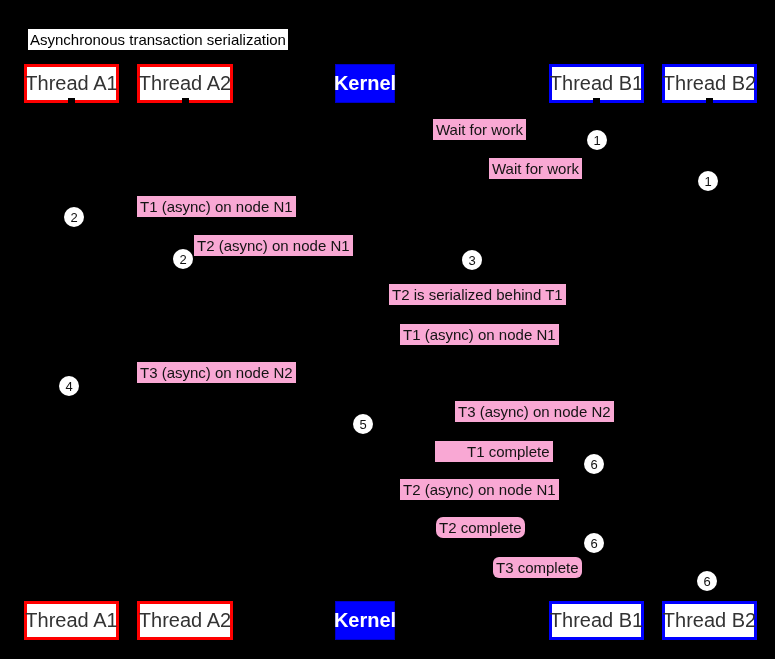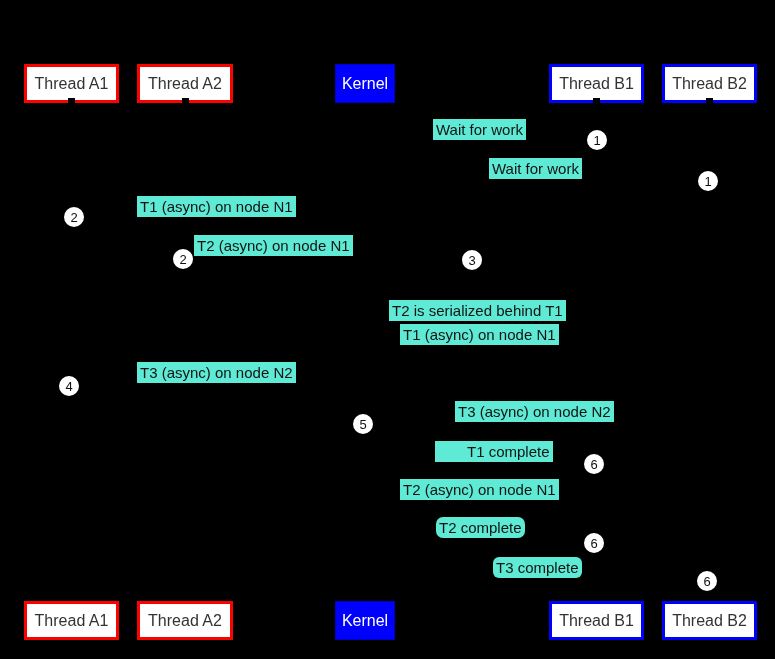--- a/index.html
+++ b/index.html
@@ -8,58 +8,59 @@
     position:relative; width:775px; height:659px; background:#000000;
     overflow:hidden;
   }
   .title {
     position:absolute; background:#ffffff; color:#000000;
     font-size:15px; line-height:19px; padding:1px 2px; white-space:nowrap;
   }
   .actor {
     position:absolute; box-sizing:border-box; height:39px;
     display:flex; align-items:center; justify-content:center;
-    font-size:16px; color:#333333; background:#ffffff; white-space:nowrap;
+    font-size:20px; color:#333333; background:#ffffff; white-space:nowrap;
   }
   .actor.red-outline   { border:3px solid #ff0000; }
   .actor.blue-outline  { border:3px solid #0000ff; }
-  .actor.blue-filled   { background:#0000ff; color:#ffffff; border:1px solid #0000c8; }
+  .actor.blue-filled   { background:#0000ff; color:#ffffff; border:1px solid #0000c8;font-weight:bold; }
   .msg {
-    position:absolute; background:#5eead4; color:#131313;
+    position:absolute; background:#f9a8d4; color:#131313;
     font-size:15px; line-height:17px; padding:2px 3px; white-space:nowrap;
   }
   .badge {
     position:absolute; width:20px; height:20px; border-radius:50%;
     background:#ffffff; color:#111111; font-size:13px;
     display:flex; align-items:center; justify-content:center;
   }
   .notch { position:absolute; width:7px; height:6px; background:#000000; }
 </style>
 </head>
 <body>
 
 <div id="stage">
 
+  <div class="title" style="left:28px; top:29px;">Asynchronous transaction serialization</div>
 
   <div class="actor red-outline" style="left:24px;  top:64px; width:95px;">Thread A1</div>
   <div class="actor red-outline" style="left:137px; top:64px; width:96px;">Thread A2</div>
   <div class="actor blue-filled" style="left:335px; top:64px; width:60px;">Kernel</div>
   <div class="actor blue-outline" style="left:549px; top:64px; width:95px;">Thread B1</div>
   <div class="actor blue-outline" style="left:662px; top:64px; width:95px;">Thread B2</div>
 
   <div class="notch" style="left:68px;  top:98px;"></div>
   <div class="notch" style="left:182px; top:98px;"></div>
   <div class="notch" style="left:593px; top:98px;"></div>
   <div class="notch" style="left:706px; top:98px;"></div>
 
   <div class="msg" style="left:433px; top:119px;">Wait for work</div>
   <div class="msg" style="left:489px; top:158px;">Wait for work</div>
   <div class="msg" style="left:137px; top:196px;">T1 (async) on node N1</div>
   <div class="msg" style="left:194px; top:235px;">T2 (async) on node N1</div>
-  <div class="msg" style="left:389px; top:300px;">T2 is serialized behind T1</div>
+  <div class="msg" style="left:389px; top:284px;">T2 is serialized behind T1</div>
   <div class="msg" style="left:400px; top:324px;">T1 (async) on node N1</div>
   <div class="msg" style="left:137px; top:362px;">T3 (async) on node N2</div>
   <div class="msg" style="left:455px; top:401px;">T3 (async) on node N2</div>
   <div class="msg" style="left:435px; top:441px;padding-left:32px;">T1 complete</div>
   <div class="msg" style="left:400px; top:479px;">T2 (async) on node N1</div>
   <div class="msg" style="left:436px; top:517px;border-radius:7px;">T2 complete</div>
   <div class="msg" style="left:493px; top:557px;border-radius:6px;">T3 complete</div>
 
   <div class="badge" style="left:587px; top:130px;">1</div>
   <div class="badge" style="left:698px; top:171px;">1</div>

